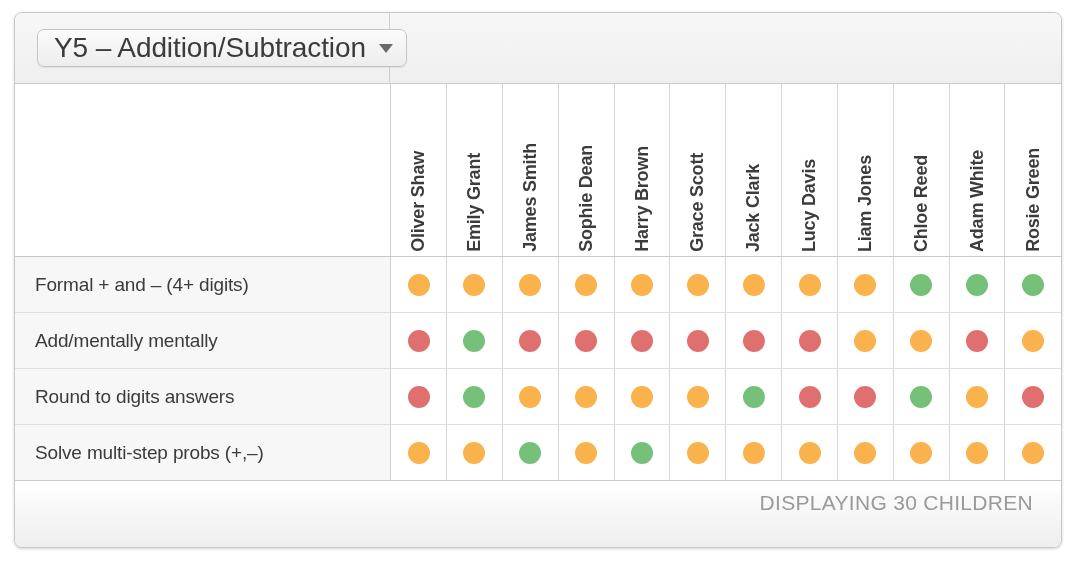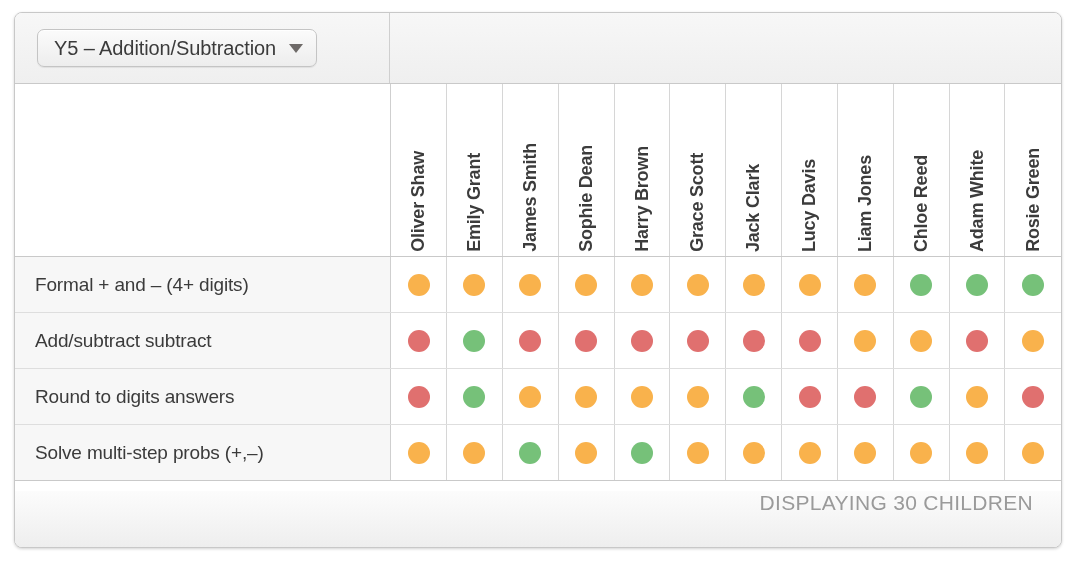--- a/index.html
+++ b/index.html
@@ -65,21 +65,21 @@
     box-sizing: border-box;
     padding: 0 13px 0 16px;
     background: linear-gradient(to bottom, #fbfbfb 0%, #ededed 100%);
     border: 1px solid #c4c4c4;
     border-radius: 7px;
     box-shadow: 0 1px 1px rgba(0,0,0,0.07), inset 0 1px 0 #ffffff;
     cursor: pointer;
     user-select: none;
   }
   .dropdown-label {
-    font-size: 20px;
+    font-size: 28px;
     color: #3b3b3b;
     letter-spacing: -0.1px;
     white-space: nowrap;
   }
   .caret {
     width: 0;
     height: 0;
     margin-left: 13px;
     border-left: 7px solid transparent;
     border-right: 7px solid transparent;
@@ -241,21 +241,21 @@
             <td><span class="dot amber" style="background: rgb(249, 178, 76);"></span></td>
             <td><span class="dot amber" style="background: rgb(249, 178, 76);"></span></td>
             <td><span class="dot amber" style="background: rgb(249, 178, 76);"></span></td>
             <td><span class="dot amber" style="background: rgb(249, 178, 76);"></span></td>
             <td><span class="dot amber" style="background: rgb(249, 178, 76);"></span></td>
             <td><span class="dot green" style="background: rgb(118, 193, 121);"></span></td>
             <td><span class="dot green" style="background: rgb(118, 193, 121);"></span></td>
             <td><span class="dot green" style="background: rgb(118, 193, 121);"></span></td>
           </tr>
           <tr>
-            <td class="row-label">Add/subtract subtract</td>
+            <td class="row-label">Add/mentally mentally</td>
             <td><span class="dot red" style="background: rgb(224, 112, 111);"></span></td>
             <td><span class="dot green" style="background: rgb(118, 193, 121);"></span></td>
             <td><span class="dot red" style="background: rgb(224, 112, 111);"></span></td>
             <td><span class="dot red" style="background: rgb(224, 112, 111);"></span></td>
             <td><span class="dot red" style="background: rgb(224, 112, 111);"></span></td>
             <td><span class="dot red" style="background: rgb(224, 112, 111);"></span></td>
             <td><span class="dot red" style="background: rgb(224, 112, 111);"></span></td>
             <td><span class="dot red" style="background: rgb(224, 112, 111);"></span></td>
             <td><span class="dot amber" style="background: rgb(249, 178, 76);"></span></td>
             <td><span class="dot amber" style="background: rgb(249, 178, 76);"></span></td>

